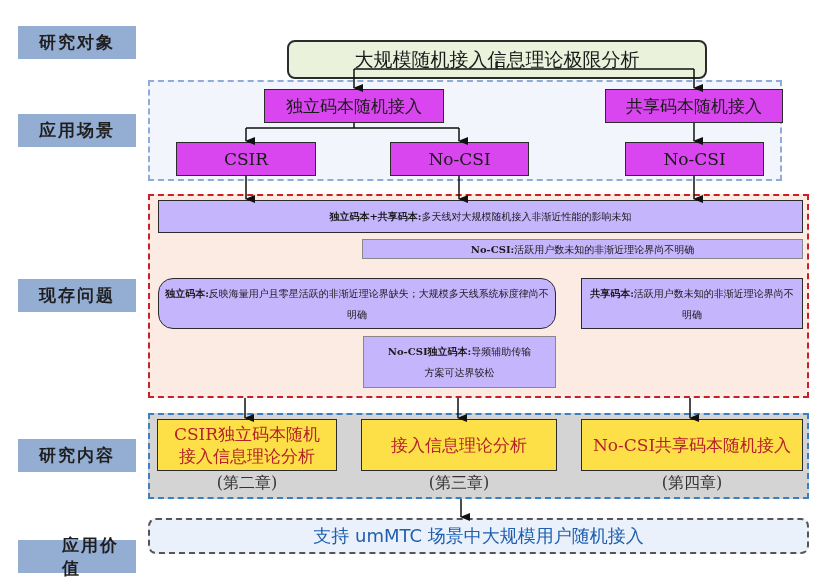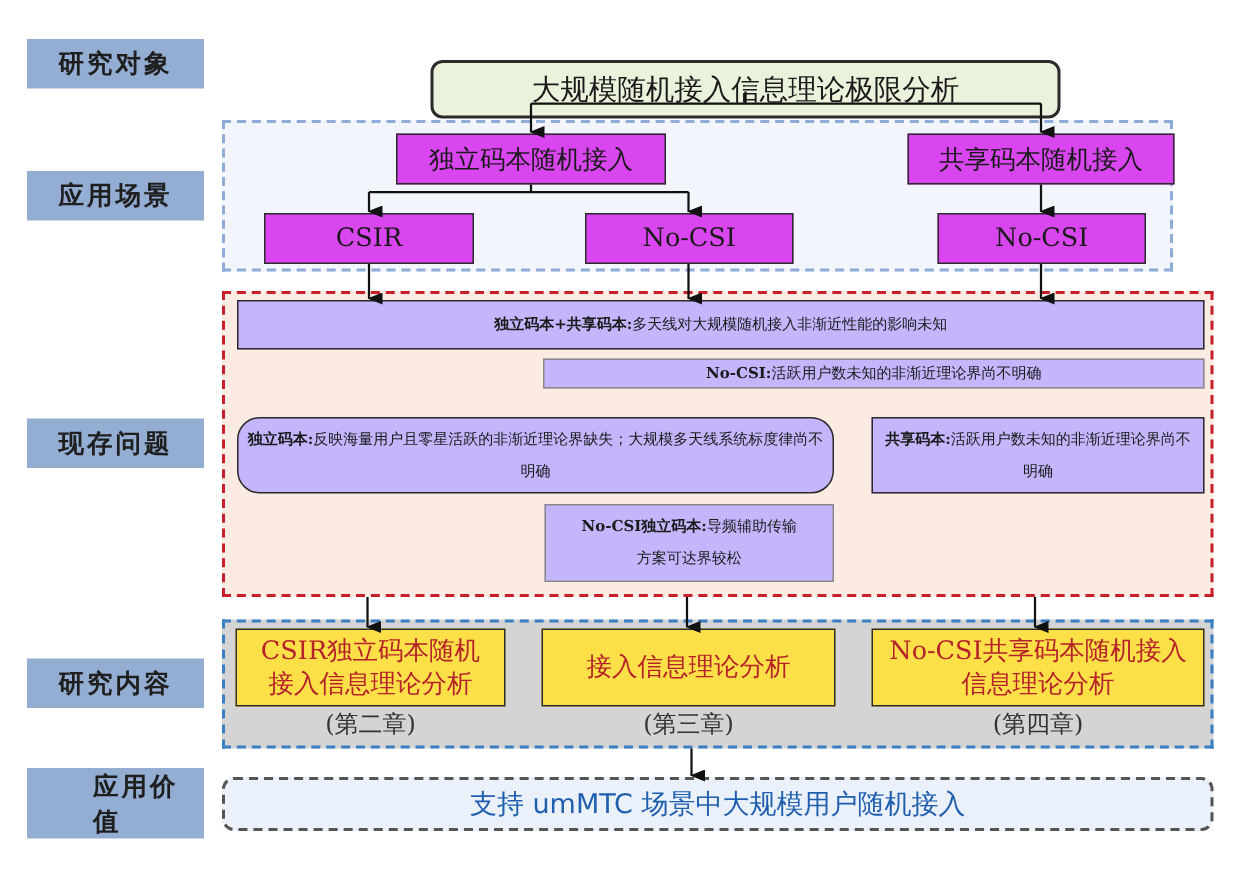--- a/index.html
+++ b/index.html
@@ -18,21 +18,21 @@
   .chapter { font-size:16px; color:#333; text-align:center; }
   svg.arrows { position:absolute; left:0; top:0; }
 </style>
 </head>
 <body>
 
 <div class="abs rowlabel" style="left:18px;top:26px;width:118px;height:33px;">研究对象</div>
 <div class="abs rowlabel" style="left:18px;top:114px;width:118px;height:33px;">应用场景</div>
 <div class="abs rowlabel" style="left:18px;top:279px;width:118px;height:33px;">现存问题</div>
 <div class="abs rowlabel" style="left:18px;top:439px;width:118px;height:33px;">研究内容</div>
-<div class="abs rowlabel" style="left:18px;top:512px;width:118px;height:47px;padding-left:44px;">应用价值</div>
+<div class="abs rowlabel" style="left:18px;top:540px;width:118px;height:33px;padding-left:44px;">应用价值</div>
 
 <div class="abs box" style="left:287px;top:22px;width:420px;height:39px;background:#eaf2dc;border-radius:8px;border-width:2px;font-size:19px;margin-top:18px;">
   <span>大规模随机接入信息理论极限分析</span>
 </div>
 
 <div class="abs region" style="left:148px;top:80px;width:634px;height:101px;border-color:#8fabd8;background:#f2f5fb;"></div>
 <div class="abs box blue-box" style="left:264px;top:89px;width:180px;height:34px;">
   <span>独立码本随机接入</span>
 </div>
 <div class="abs box blue-box" style="left:605px;top:89px;width:178px;height:34px;">
@@ -78,21 +78,20 @@
 <div class="abs box red-box" style="left:361px;top:419px;width:196px;height:52px;">
   <div>
       <div>接入信息理论分析</div>
     </div>
 </div>
 <div class="abs chapter" style="left:361px;top:473px;width:196px;">(第三章)</div>
 
 <div class="abs box red-box" style="left:581px;top:419px;width:222px;height:52px;">
   <div>
       <div>No-CSI共享码本随机接入</div>
-      <div>信息理论分析</div>
     </div>
 </div>
 <div class="abs chapter" style="left:581px;top:473px;width:222px;">(第四章)</div>
 
 <div class="abs region" style="left:148px;top:518px;width:661px;height:36px;border-color:#555;border-radius:8px;background:#eaf1fb;display:flex;align-items:center;justify-content:center;">
   <span style="color:#1f5fae;font-size:18px;font-family:'DejaVu Sans','Liberation Sans',sans-serif;">支持 umMTC 场景中大规模用户随机接入</span>
 </div>
 
 <svg class="arrows" width="838" height="582">
   <defs>

